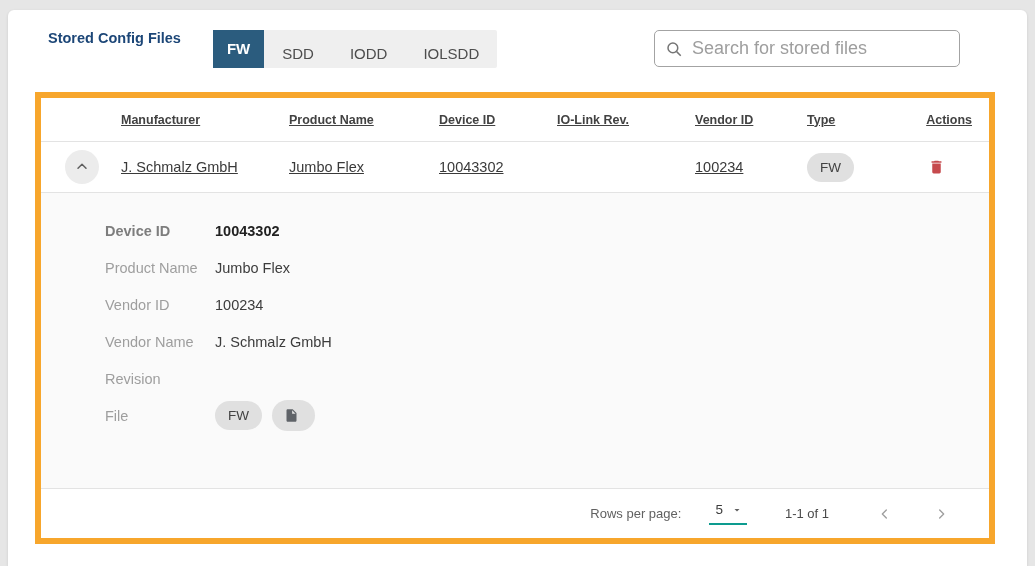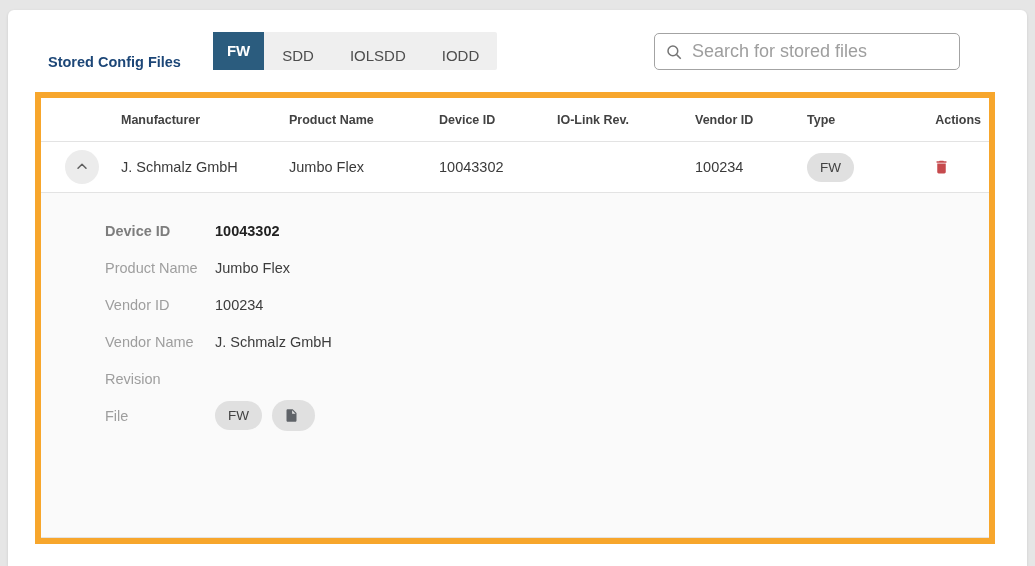--- a/index.html
+++ b/index.html
@@ -18,21 +18,21 @@
     position:relative;
   }
   .card{
     position:absolute;left:8px;top:10px;right:8px;bottom:0;
     background:#ffffff;border-radius:6px 6px 0 0;
     box-shadow:0 1px 3px rgba(0,0,0,.12);
     padding:20px 0 0 0;
   }
   
   .toolbar{
-    display:flex;align-items:flex-end;
+    display:flex;align-items:flex-start;
     padding:0 67px 0 40px;height:40px;
   }
   .title{
     color:var(--title-blue);font-weight:bold;font-size:14.5px;
     margin-right:32px;white-space:nowrap;
   }
   .tabs{display:flex;background:#efefef;border-radius:2px;height:38px;}
   .tab{
     border:none;background:transparent;cursor:pointer;
     font-family:inherit;font-size:15px;color:#4d4d4d;font-weight:400;
@@ -68,21 +68,21 @@
   }
   .thead{
     height:44px;border-bottom:1px solid #e3e3e3;
     font-size:12.5px;color:#424242;font-weight:bold;
   }
   .thead .cell:last-child{text-align:right;}
   .trow{
     height:51px;border-bottom:1px solid #e3e3e3;
     font-size:14.5px;color:#3a3a3a;
   }
-  .cell{padding-right:8px;}
+  .cell{padding-right:17px;text-decoration:underline;}
   .expand-btn{
     width:34px;height:34px;border-radius:50%;
     background:#ececec;border:none;cursor:pointer;
     display:flex;align-items:center;justify-content:center;
     margin-left:24px;
   }
   .chip{
     display:inline-flex;align-items:center;justify-content:center;
     background:var(--chip-bg);color:#424242;
     border-radius:15px;height:29px;padding:0 13px;
@@ -137,22 +137,22 @@
 <body>
 
 <div class="card">
 
   <div class="toolbar">
     <span class="title">Stored Config Files</span>
 
     <div class="tabs">
       <button class="tab active">FW</button>
       <button class="tab">SDD</button>
+      <button class="tab">IODD</button>
       <button class="tab">IOLSDD</button>
-      <button class="tab">IODD</button>
     </div>
 
     <div class="search">
       <svg width="18" height="18" viewBox="0 0 24 24" fill="none" stroke="#757575" stroke-width="2">
         <circle cx="10.5" cy="10.5" r="6.5"></circle>
         <line x1="15.5" y1="15.5" x2="21" y2="21"></line>
       </svg>
       <input type="text" placeholder="Search for stored files" style="">
     </div>
   </div>
@@ -222,15 +222,35 @@
           <span class="chip">FW</span>
           <button class="file-pill">
             <svg width="15" height="17" viewBox="0 0 24 24" fill="#5f6368">
               <path d="M6 2c-1.1 0-2 .9-2 2v16c0 1.1.9 2 2 2h12c1.1 0 2-.9 2-2V8l-6-6H6zm7 7V3.5L18.5 9H13z"></path>
             </svg>
           </button>
         </span>
       </div>
     </div>
 
+    <div class="tfoot">
+      <span class="rpp-label">Rows per page:</span>
+      <button class="rpp-select">
+        <span>5</span>
+        <svg width="12" height="12" viewBox="0 0 24 24" fill="#5f5f5f">
+          <path d="M7 10l5 5 5-5z"></path>
+        </svg>
+      </button>
+      <span class="range">1-1 of 1</span>
+      <button class="page-btn">
+        <svg width="16" height="16" viewBox="0 0 24 24" fill="none" stroke="#9e9e9e" stroke-width="2" stroke-linecap="round" stroke-linejoin="round">
+          <polyline points="14 6 8 12 14 18"></polyline>
+        </svg>
+      </button>
+      <button class="page-btn">
+        <svg width="16" height="16" viewBox="0 0 24 24" fill="none" stroke="#9e9e9e" stroke-width="2" stroke-linecap="round" stroke-linejoin="round">
+          <polyline points="10 6 16 12 10 18"></polyline>
+        </svg>
+      </button>
+    </div>
 
   </div>
 </div>
 
 </body></html>

